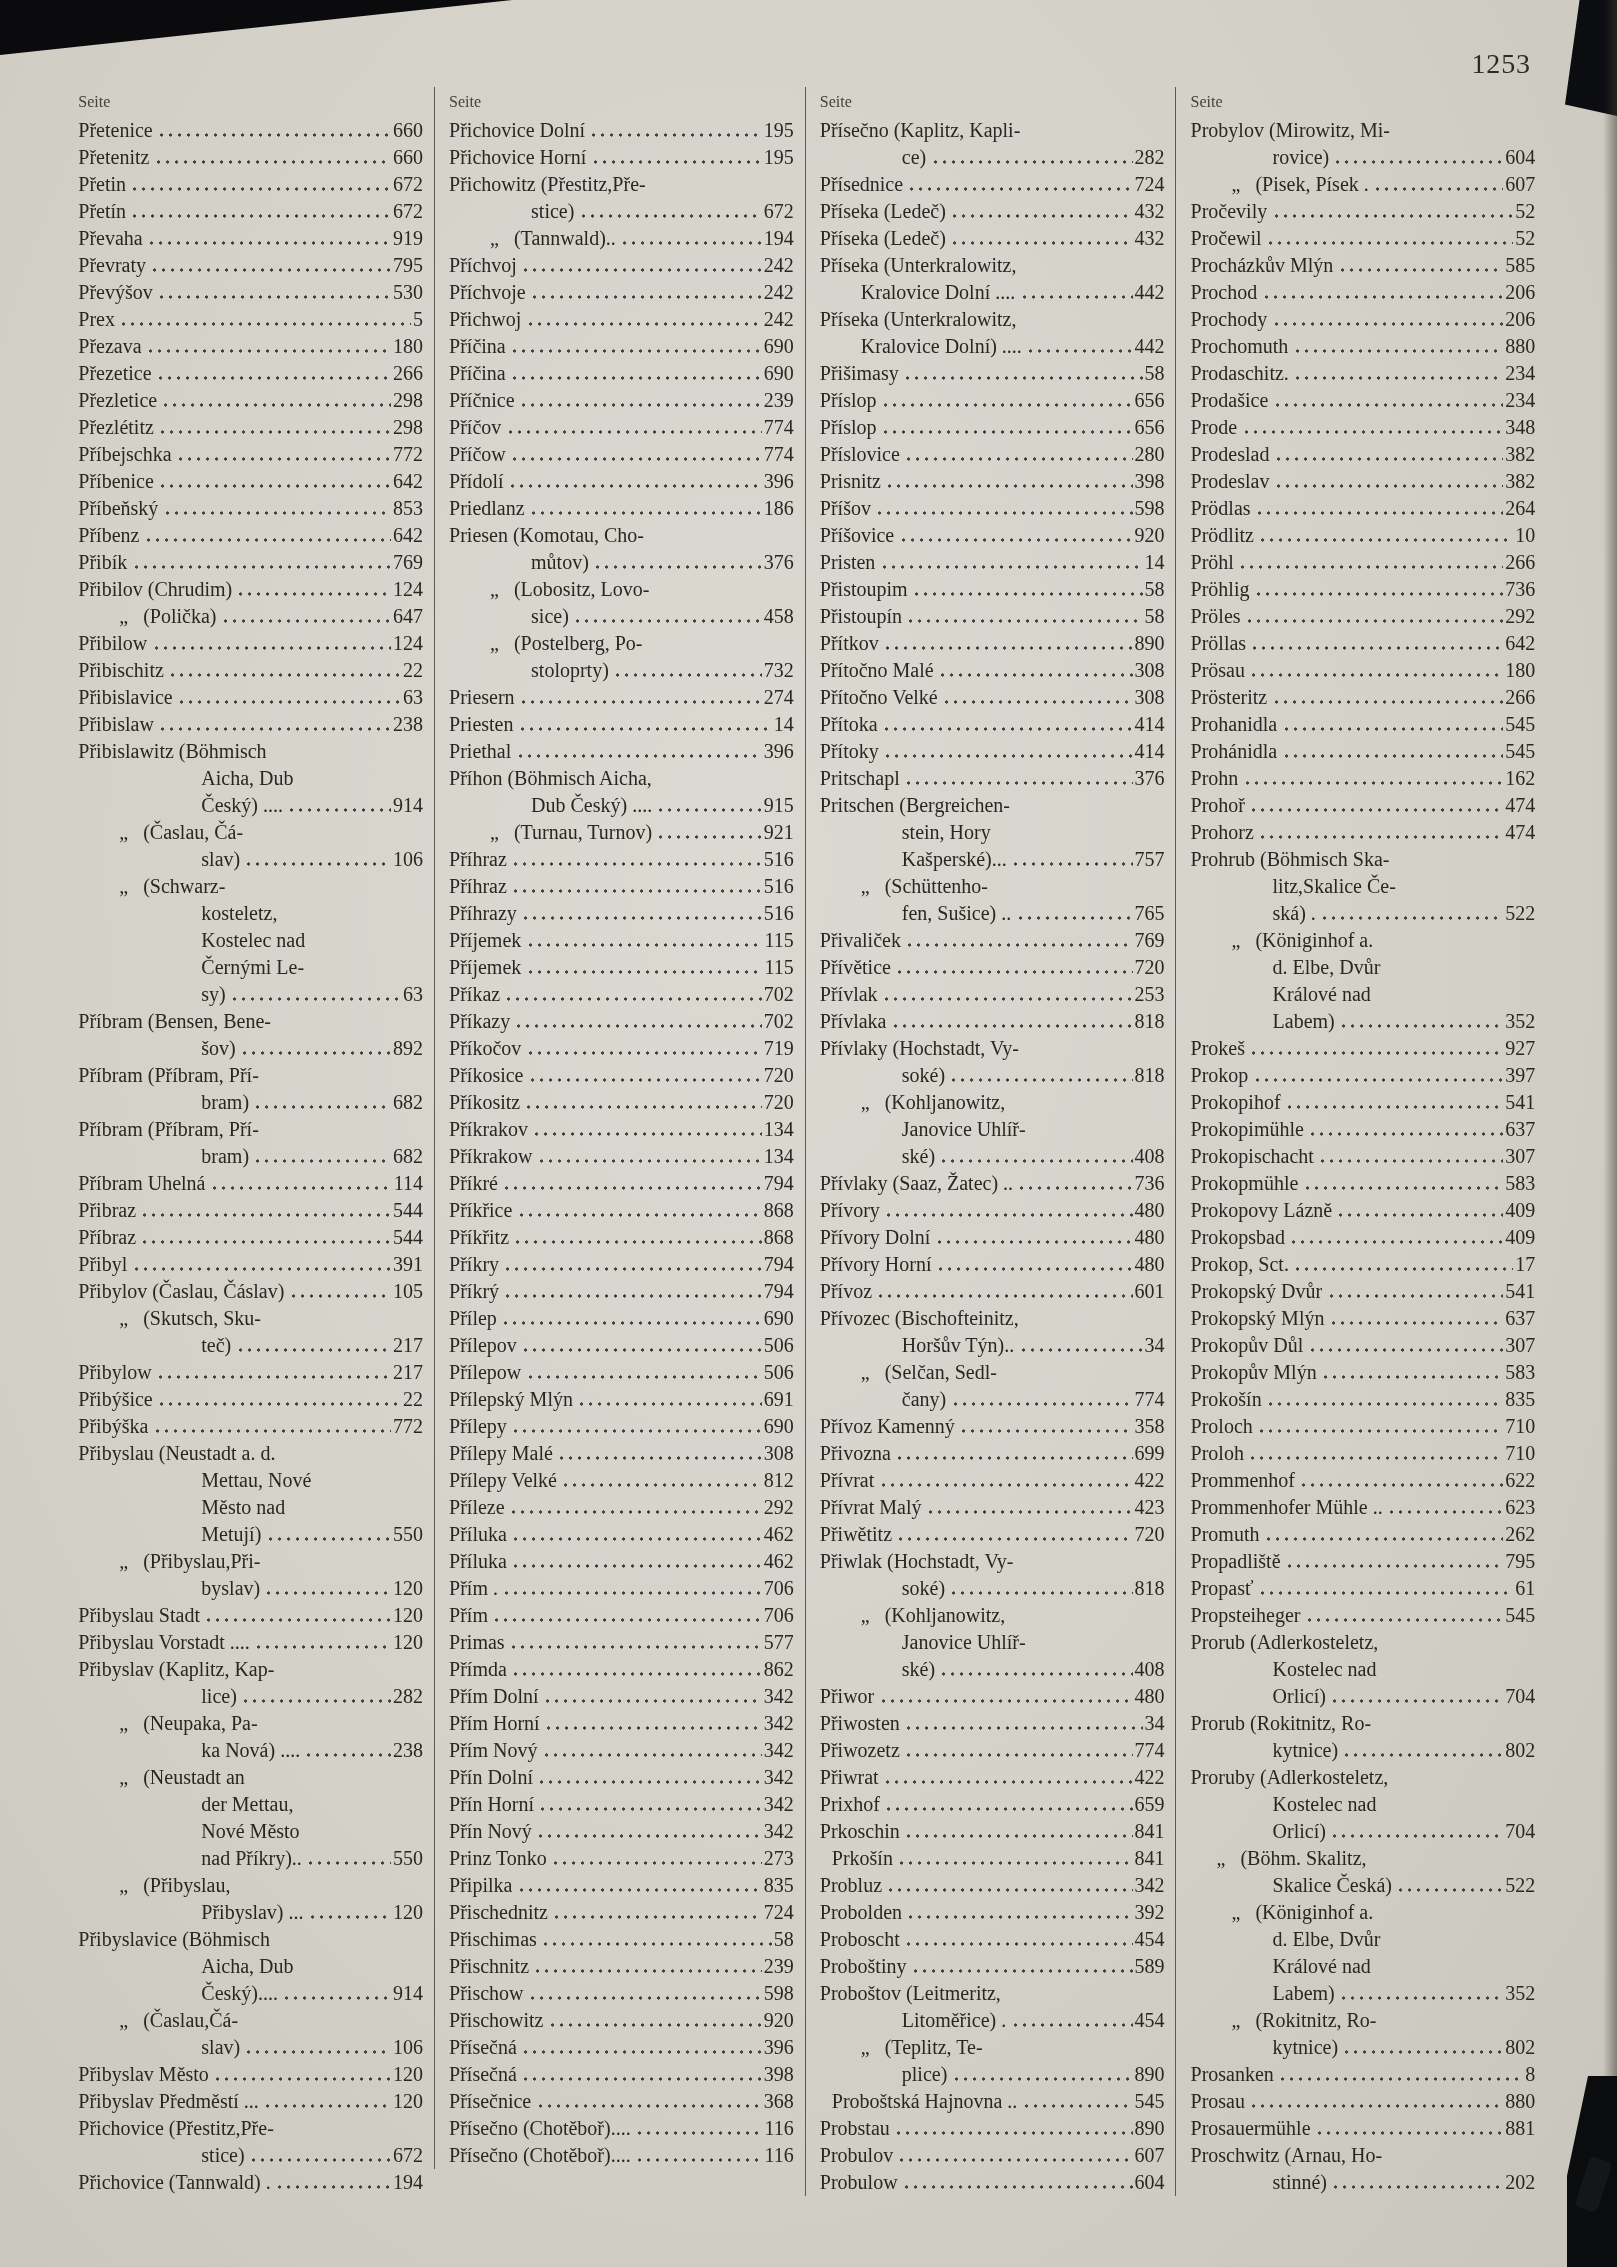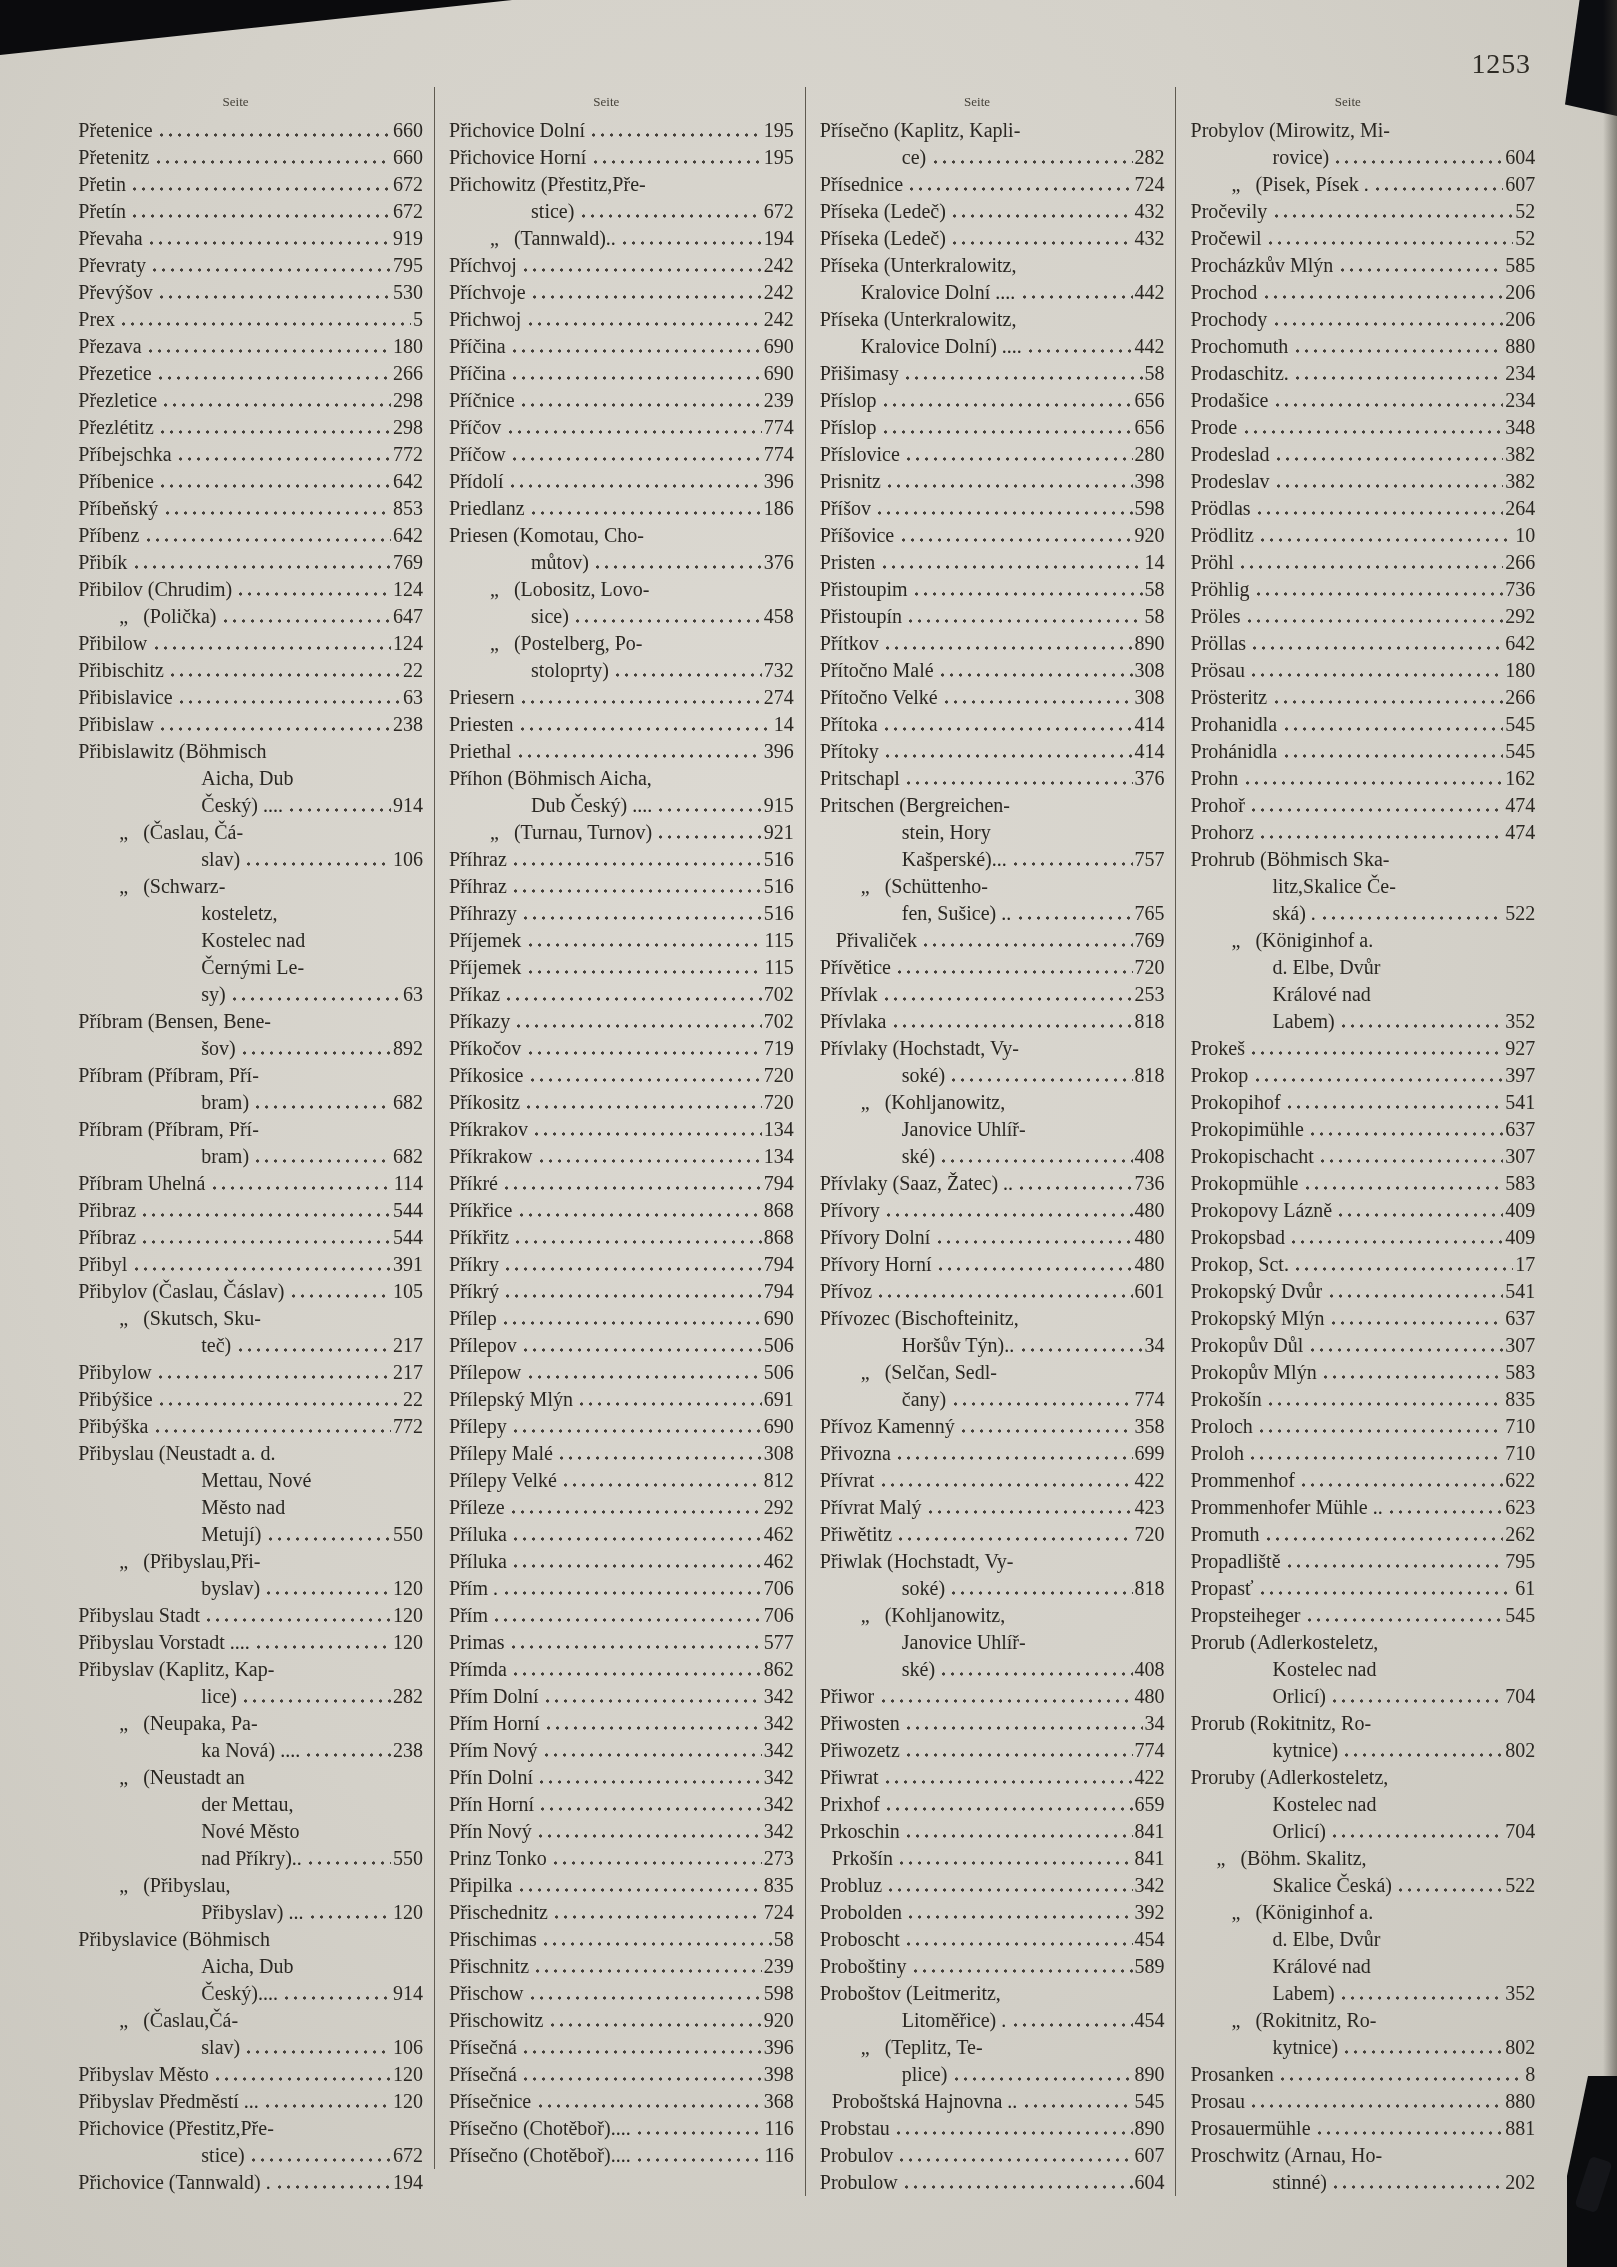--- a/index.html
+++ b/index.html
@@ -21,21 +21,21 @@
   .blob-br{position:absolute;right:0;bottom:0;width:50px;height:192px;background:#0b0c0e;
     clip-path:polygon(42% 0,100% 0,100% 100%,0 100%,0 52%);}
   .blob-br2{position:absolute;right:12.5px;bottom:57px;width:23px;height:53px;background:#15161a;
     transform:rotate(18deg);border-radius:5.3px;}
 
   .pageno{position:absolute;top:48px;right:86px;font-size:28px;letter-spacing:0.9px;color:#2e2b25;}
 
   .content{position:absolute;left:64px;top:87px;right:71px;bottom:53px;display:flex;align-items:flex-start;}
   .col{flex:1 1 0;min-width:0;padding:0 9px 0 14.3px;overflow:hidden;}
   .col + .col{border-left:1.8px solid #5f5a50;}
-  .seite{height:30px;line-height:30px;text-align:center;padding-right:32px;font-size:13px;color:#46423a;}
+  .seite{height:30px;line-height:30px;text-align:left;padding-right:32px;font-size:16px;color:#46423a;}
 
   .line{display:flex;align-items:baseline;height:27px;line-height:27px;font-size:20px;}
   .line .t{white-space:pre;flex:0 0 auto;}
   .line .dots{
     flex:1 1 auto;min-width:7.1px;align-self:stretch;margin:0 1.8px 0 5.3px;
     background-image:radial-gradient(circle at 3.6px 18px,#45403a 1.4px,rgba(0,0,0,0) 1.8px);
     background-size:9px 27px;background-repeat:repeat-x;
   }
   .line .p{flex:0 0 auto;text-align:right;padding-right:1.8px;}
 </style>
@@ -897,21 +897,21 @@
         </div>
         <div class="line">
           <span class="t" style="margin-left: 41px;">„   (Schüttenho-</span>
         </div>
         <div class="line">
           <span class="t" style="margin-left: 82px;">fen, Sušice) ..</span>
           <span class="dots"></span>
           <span class="p">765</span>
         </div>
         <div class="line">
-          <span class="t" style="margin-left: 16px;">Přivaliček</span>
+          <span class="t" style="margin-left: 0px;">Přivaliček</span>
           <span class="dots"></span>
           <span class="p">769</span>
         </div>
         <div class="line">
           <span class="t" style="margin-left: 0px;">Přívětice</span>
           <span class="dots"></span>
           <span class="p">720</span>
         </div>
         <div class="line">
           <span class="t" style="margin-left: 0px;">Přívlak</span>

